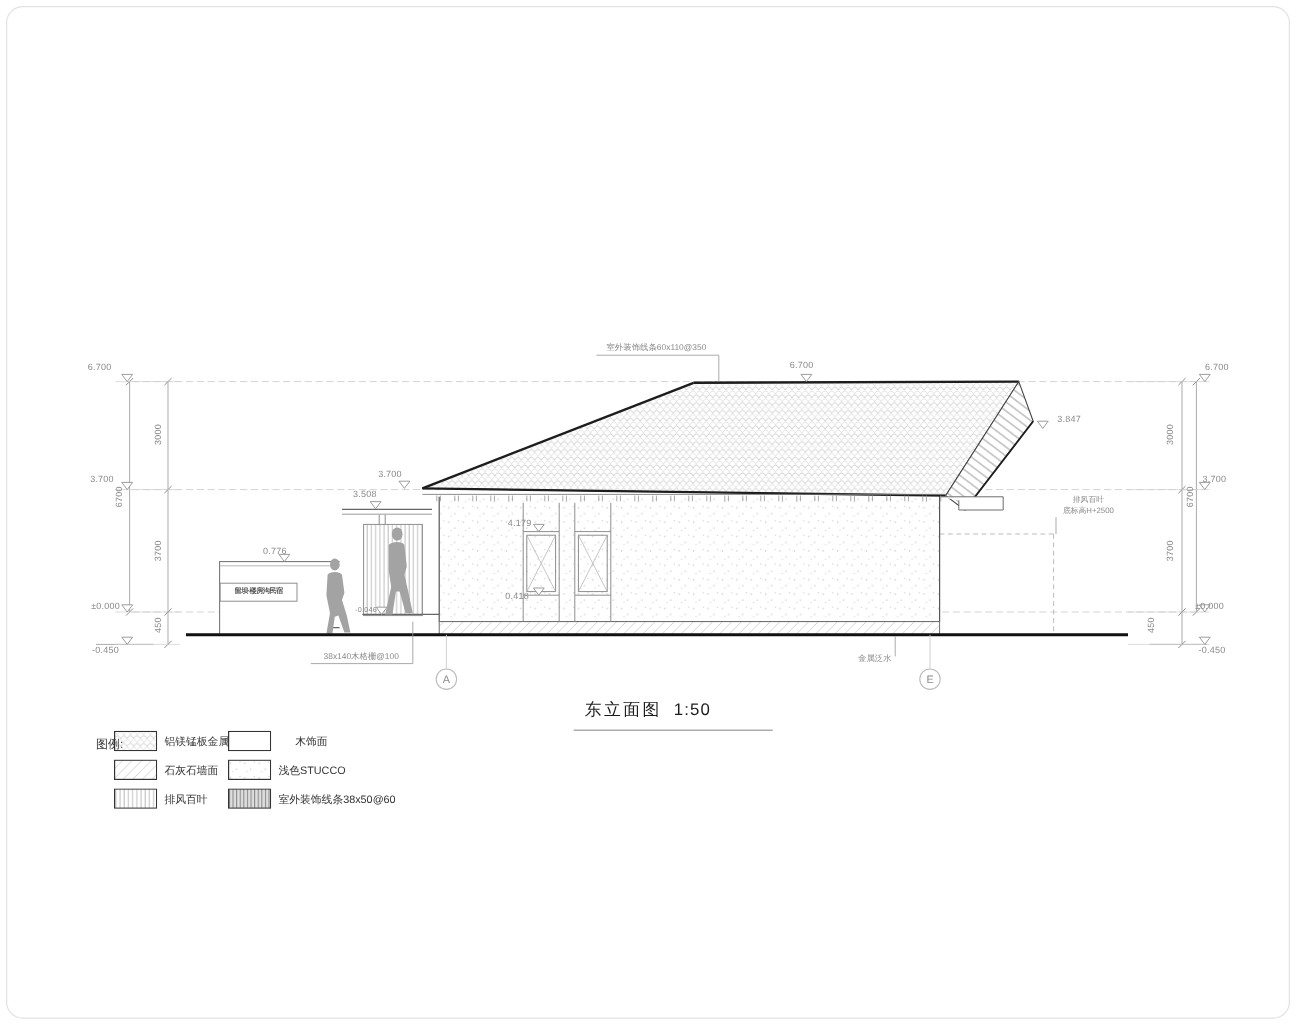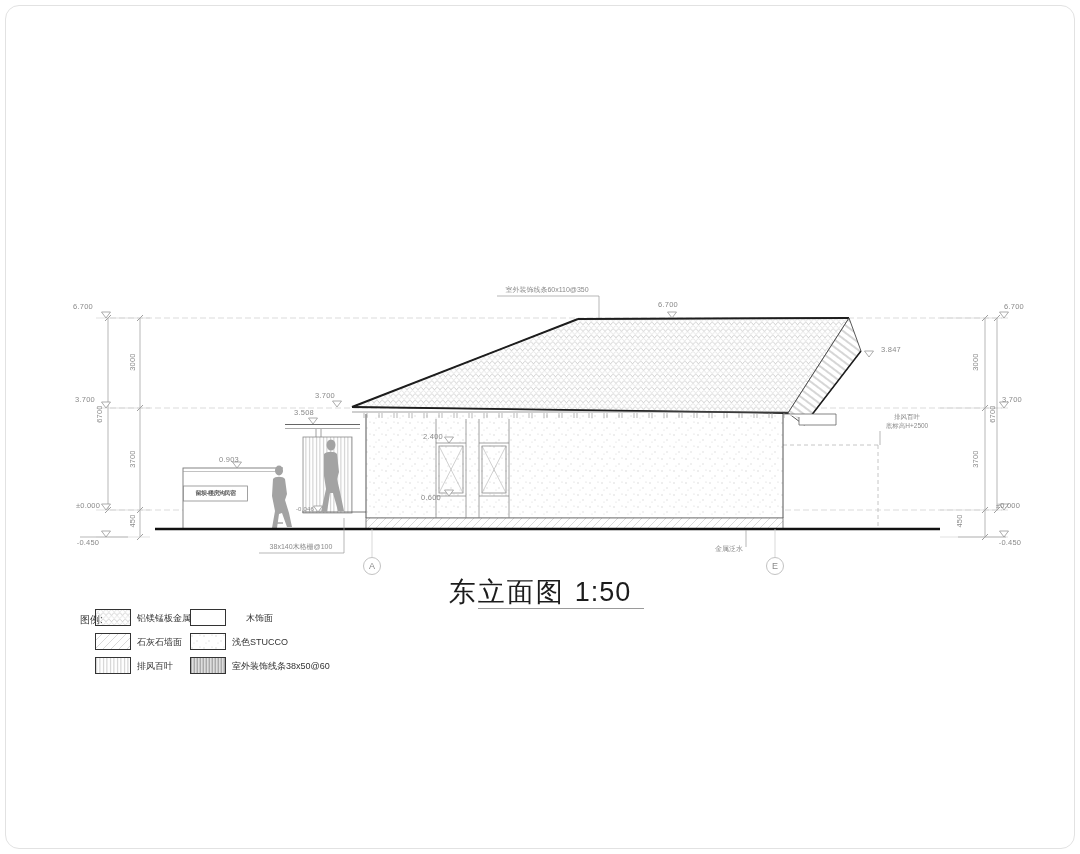--- a/index.html
+++ b/index.html
@@ -9,21 +9,21 @@
   svg.draw{position:absolute;left:0;top:0;width:1080px;height:854px;}
   .lbl{position:absolute;font-size:7.5px;color:#8a8a8a;white-space:nowrap;
        transform:translate(-50%,-50%);letter-spacing:.2px;}
   .lbl.rot{transform:translate(-50%,-50%) rotate(-90deg);}
   .lbl.tiny{font-size:6px;}
   .anno{position:absolute;font-size:7px;color:#8a8a8a;white-space:nowrap;transform:translate(-50%,-50%);}
   .sign-text{position:absolute;font-size:6px;color:#555;white-space:nowrap;
              transform:translate(-50%,-50%);font-weight:bold;letter-spacing:-.5px;}
   .grid-letter{position:absolute;font-size:9px;color:#8a8a8a;transform:translate(-50%,-50%);}
   .title-wrap{position:absolute;left:540px;top:592px;transform:translate(-50%,-50%);
-              font-size:27px;color:#1c1c1c;letter-spacing:2px;white-space:nowrap;font-weight:500;}
+              font-size:14px;color:#1c1c1c;letter-spacing:2px;white-space:nowrap;font-weight:500;}
   .title-wrap .scale{margin-left:10px;letter-spacing:1px;}
   .title-underline{position:absolute;left:478px;top:608px;width:166px;height:1px;background:#9a9a9a;}
   .legend{position:absolute;left:64px;top:609px;width:340px;}
   .legend-title{position:absolute;left:0;top:4px;font-size:10px;color:#333;margin-left:16px;}
   .lg-item{position:absolute;height:18px;}
   .lg-item svg{position:absolute;left:0;top:0;}
   .lg-item .lg-label{position:absolute;left:42px;top:3px;font-size:9px;color:#333;white-space:nowrap;}
 </style>
 </head>
 <body>
@@ -242,23 +242,23 @@
   <span class="lbl rot" style="left:132px;top:521px">450</span>
   <span class="lbl rot" style="left:992px;top:414px">6700</span>
   <span class="lbl rot" style="left:975px;top:362px">3000</span>
   <span class="lbl rot" style="left:975px;top:459px">3700</span>
   <span class="lbl rot" style="left:959px;top:521px">450</span>
 
   <span class="lbl" style="left:668px;top:304px">6.700</span>
   <span class="lbl" style="left:891px;top:349px">3.847</span>
   <span class="lbl" style="left:325px;top:395px">3.700</span>
   <span class="lbl" style="left:304px;top:412px">3.508</span>
-  <span class="lbl" style="left:229px;top:459px">0.903</span>
-  <span class="lbl" style="left:433px;top:436px">2.400</span>
-  <span class="lbl" style="left:431px;top:497px">0.600</span>
+  <span class="lbl" style="left:229px;top:459px">0.776</span>
+  <span class="lbl" style="left:433px;top:436px">4.179</span>
+  <span class="lbl" style="left:431px;top:497px">0.418</span>
   <span class="lbl tiny" style="left:305px;top:509px">-0.046</span>
 
   <span class="anno" style="left:547px;top:290px">室外装饰线条60x110@350</span>
   <span class="anno tiny" style="left:907px;top:417px;font-size:6.5px">排风百叶</span>
   <span class="anno tiny" style="left:907px;top:426px;font-size:6.5px">底标高H+2500</span>
   <span class="anno" style="left:301px;top:547px">38x140木格栅@100</span>
   <span class="anno" style="left:729px;top:549px">金属泛水</span>
   <span class="sign-text" style="left:215.5px;top:493px">留坝·楼房沟民宿</span>
 
   <span class="grid-letter" style="left:372px;top:566px">A</span>

